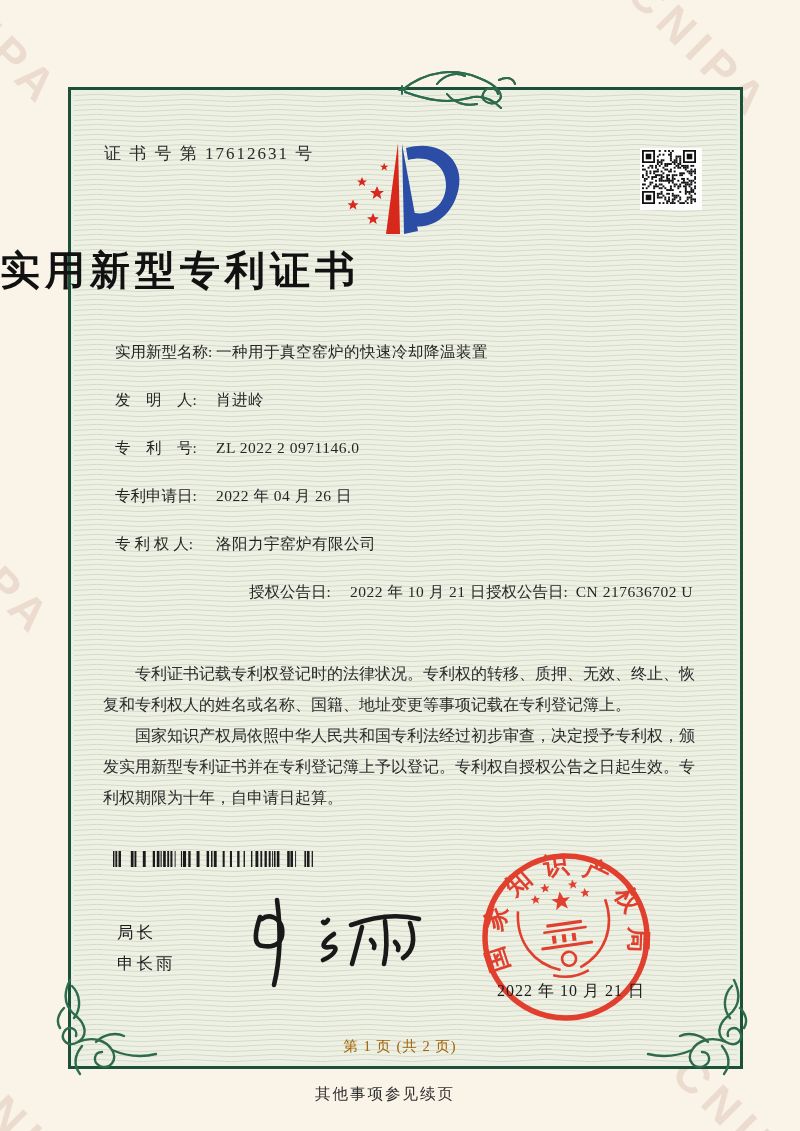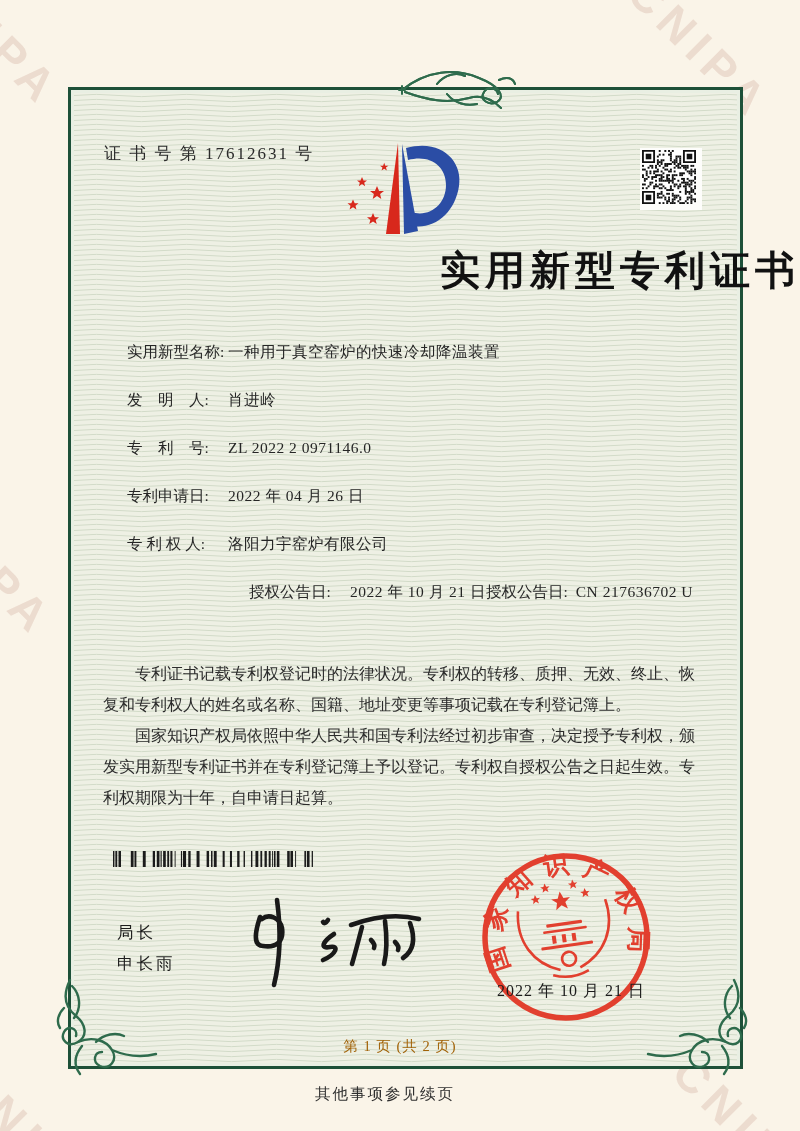--- a/index.html
+++ b/index.html
@@ -21,25 +21,25 @@
     box-shadow:inset 0 0 0 4px #e9efe3, inset 0 0 0 6px #37714f;
     z-index:2;
   }
   .panel-bg{position:absolute;left:3px;top:3px;z-index:0;}
   .ornament{position:absolute;z-index:3;pointer-events:none;}
   .content{position:absolute;left:0;top:6px;width:800px;height:1131px;z-index:4;}
   .cert-no{position:absolute;left:104px;top:136px;font-size:17px;letter-spacing:2px;color:#2a2a2a;}
   .qr{position:absolute;left:640px;top:142px;width:58px;height:58px;background:#fdfdfb;padding:2px;}
   .logo{position:absolute;left:338px;top:130px;}
   .title{
-    position:absolute;left:0;top:237px;width:800px;text-align:right;
+    position:absolute;left:0;top:237px;width:800px;text-align:left;
     font-size:40px;font-weight:700;letter-spacing:5px;color:#111;
   }
   .fields{position:absolute;left:115px;top:333px;width:590px;font-size:15.5px;color:#262626;}
-  .frow{display:flex;margin-bottom:22px;line-height:26px;margin-left:12px;}
+  .frow{display:flex;margin-bottom:22px;line-height:26px;}
   .flabel{flex:0 0 auto;min-width:101px;white-space:pre;}
   .fvalue{flex:0 1 auto;letter-spacing:0.5px;}
   .fvalue.addr{max-width:420px;}
   .grant-row{display:flex;justify-content:flex-end;width:578px;margin-top:16px;}
   .grant-pair{display:flex;line-height:26px;}
   .paras{position:absolute;left:103px;top:652px;width:600px;font-size:16px;line-height:31px;color:#2b2b2b;}
   .paras p{margin:0;text-indent:2em;}
   .barcode{position:absolute;left:113px;top:845px;}
   .signer{position:absolute;left:117px;top:911px;font-size:16.5px;letter-spacing:3px;line-height:31px;color:#1d1d1d;}
   .signature{position:absolute;left:233px;top:886px;}

